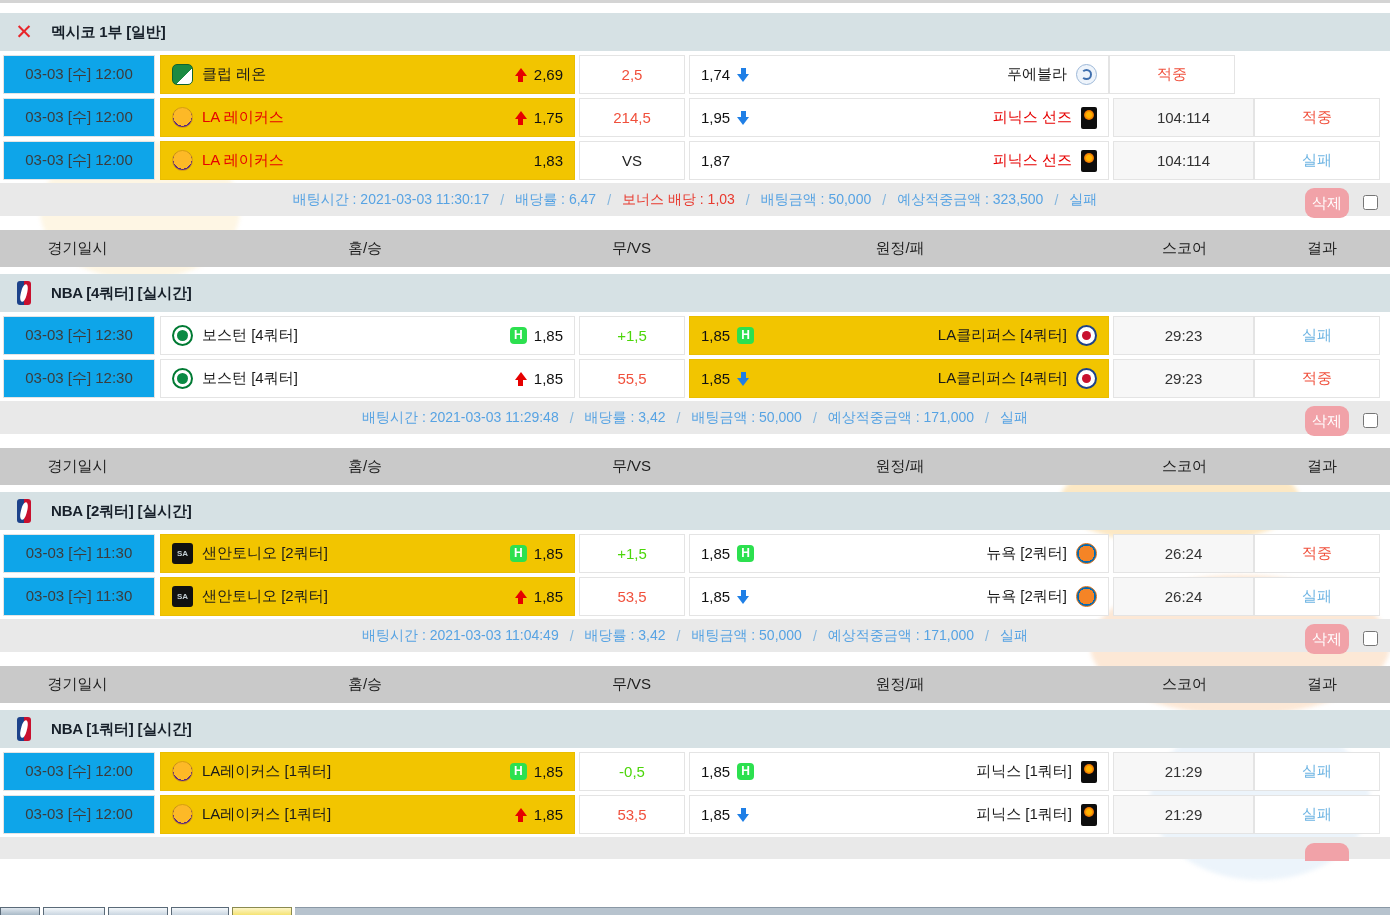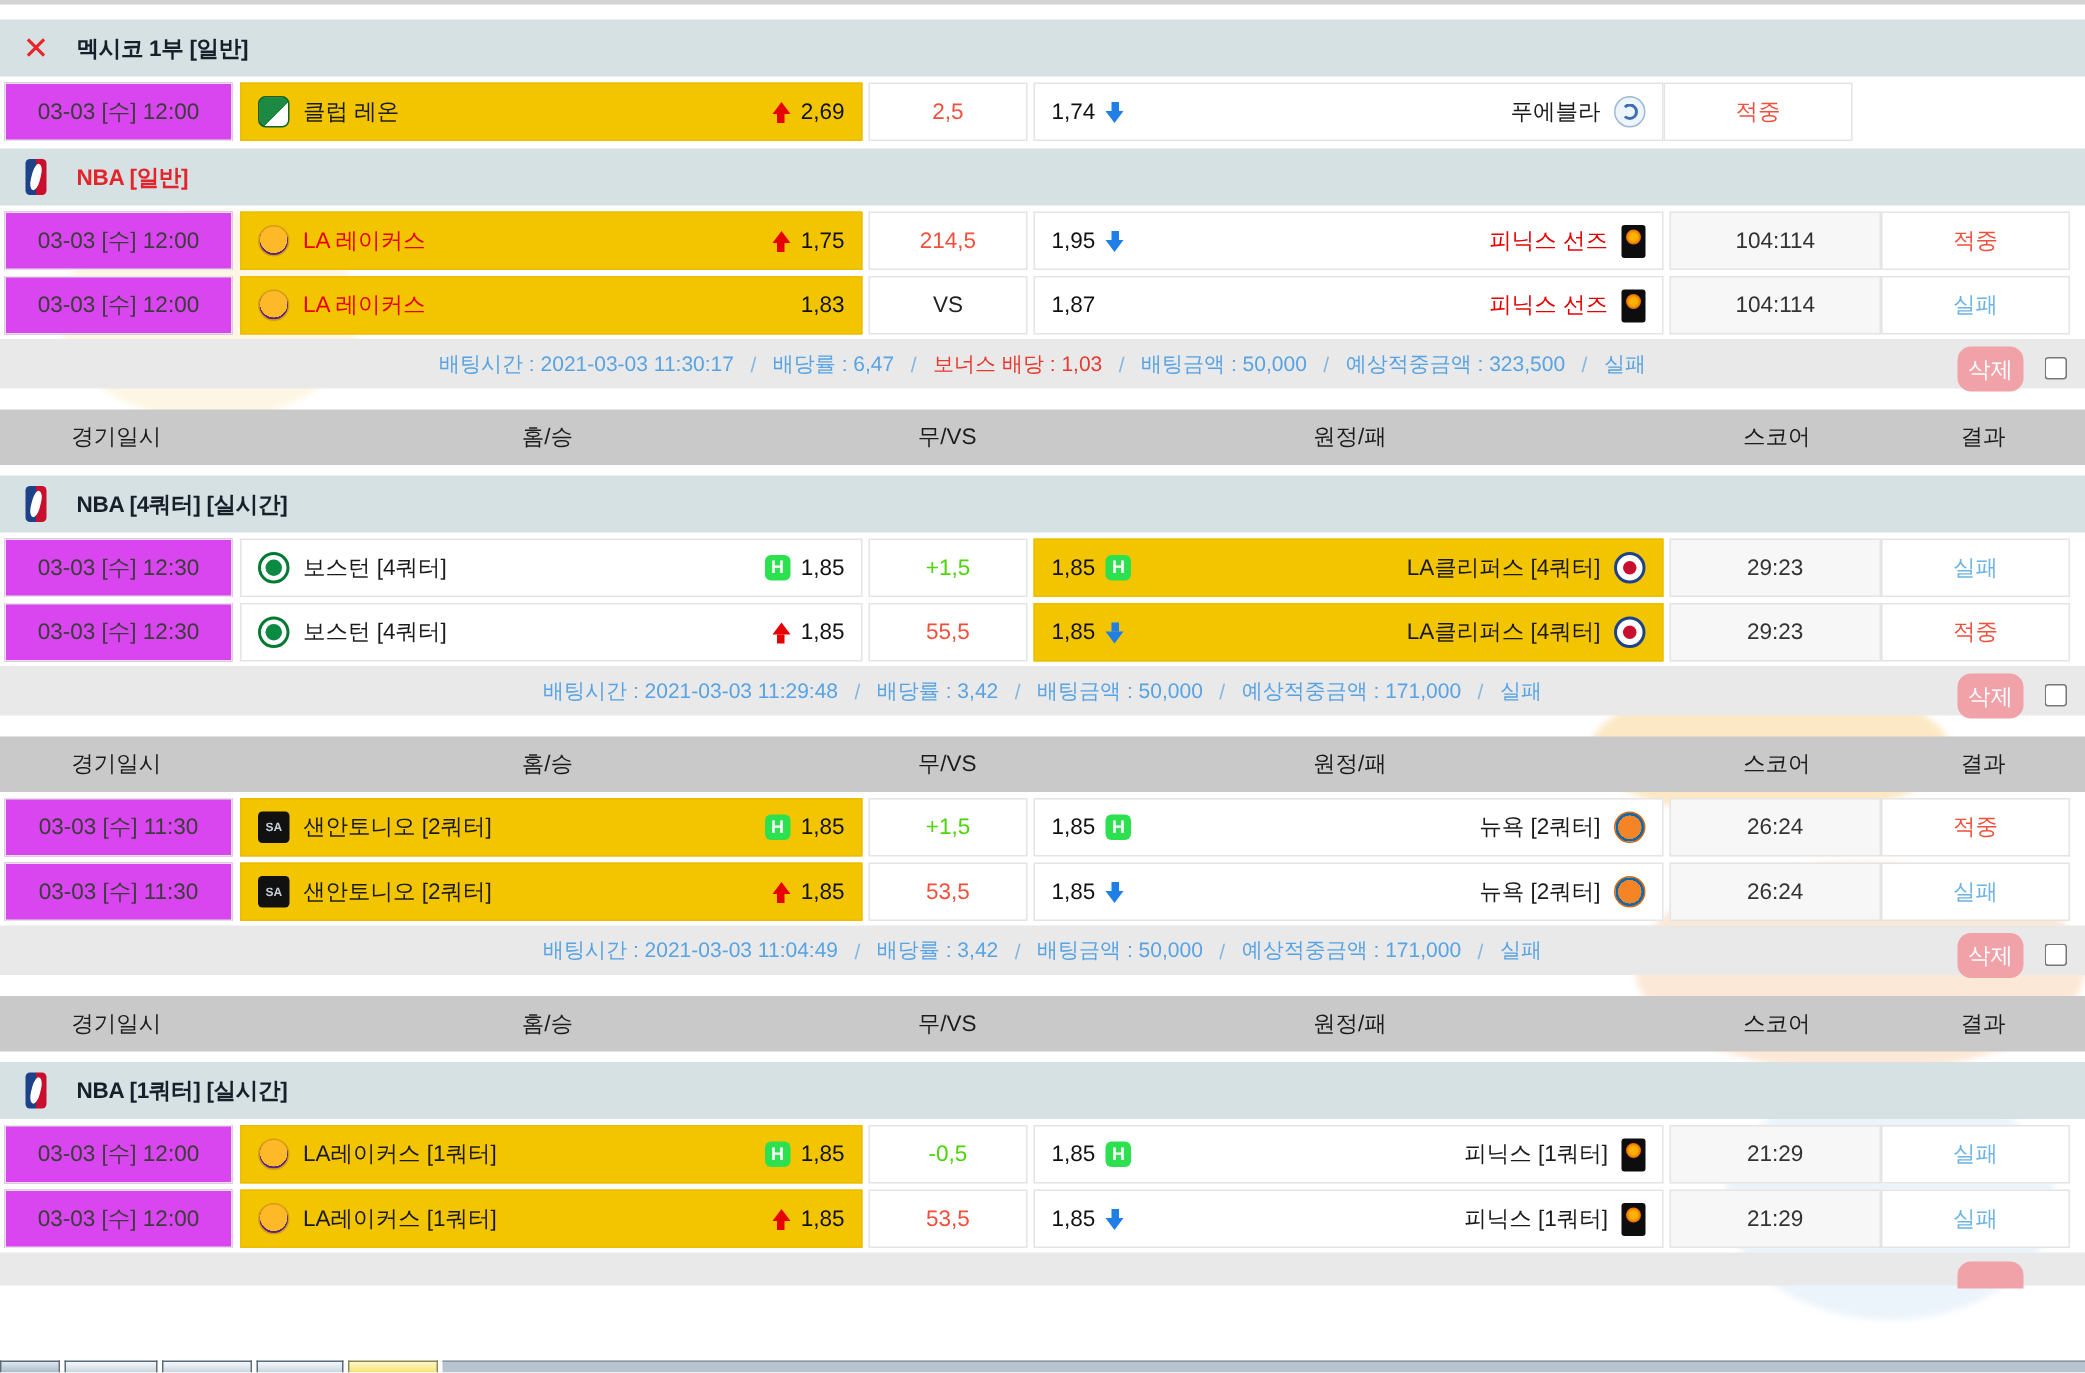--- a/index.html
+++ b/index.html
@@ -19,21 +19,21 @@
 
   .top-strip{height:5px;background:#fff;border-top:3px solid #d4d4d4}
 
   .league{height:38px;margin-top:5px;background:#d6e1e4;display:flex;align-items:center;padding-left:11px;gap:14px;box-sizing:border-box}
   .league.after-h{margin-top:7px}
   .ltitle{font-weight:bold;font-size:15px;color:#17202a;letter-spacing:-.2px}
   .ltitle.red{color:#e3242b}
 
   .row{height:39px;margin-top:4px;display:flex;align-items:stretch}
   .cell{background:#fff;border:1px solid #e4e4e4;box-sizing:border-box;display:flex;align-items:center;justify-content:center;font-size:15px;color:#222}
-  .c-date{width:152px;margin-left:3px;background:#d946ef;color:#3c3c3c}
+  .c-date{width:152px;margin-left:3px;background:#0ea5e9;color:#3c3c3c}
   .c-home{width:415px;margin-left:5px;justify-content:flex-start;padding:0 11px}
   .c-draw{width:106px;margin-left:4px}
   .c-away{width:420px;margin-left:4px;justify-content:flex-start;padding:0 11px}
   .c-score{width:141px;margin-left:4px;background:#f7f7f7;color:#333}
   .c-result{width:126px;margin-left:0}
   .hl{background:#f2c500;border-color:#eabd00}
 
   .tname{margin:0 9px;color:#1a1a1a;white-space:nowrap}
   .tname.redname{color:#e60000}
   .odds{color:#111}
@@ -140,26 +140,20 @@
           <i class="stem"></i>
           <i class="head-down"></i>
         </span>
       <span class="sp"></span>
       <span class="tname">푸에블라</span>
       <span class="ticon puebla"></span>
     </div>
     <div class="cell c-result result-hit">적중</div>
   </div>
 
-  <div class="league">
-    <span class="licon">
-        <span class="nba"></span>
-      </span>
-    <span class="ltitle red">NBA [일반]</span>
-  </div>
 
   <div class="row">
     <div class="cell c-date">03-03 [수] 12:00</div>
     <div class="cell c-home hl">
       <span class="ticon lakers"></span>
       <span class="tname redname">LA 레이커스</span>
       <span class="sp"></span>
       <span class="arr up">
           <i class="head-up"></i>
           <i class="stem"></i>
@@ -296,20 +290,26 @@
 
   <div class="theader">
     <span class="hc h-date">경기일시</span>
     <span class="hc h-home">홈/승</span>
     <span class="hc h-draw">무/VS</span>
     <span class="hc h-away">원정/패</span>
     <span class="hc h-score">스코어</span>
     <span class="hc h-result">결과</span>
   </div>
 
+  <div class="league after-h">
+    <span class="licon">
+        <span class="nba"></span>
+      </span>
+    <span class="ltitle">NBA [2쿼터] [실시간]</span>
+  </div>
 
   <div class="row">
     <div class="cell c-date">03-03 [수] 11:30</div>
     <div class="cell c-home hl">
       <span class="ticon spurs">SA</span>
       <span class="tname">샌안토니오 [2쿼터]</span>
       <span class="sp"></span>
       <span class="hbadge">H</span>
       <span class="odds">1,85</span>
     </div>

